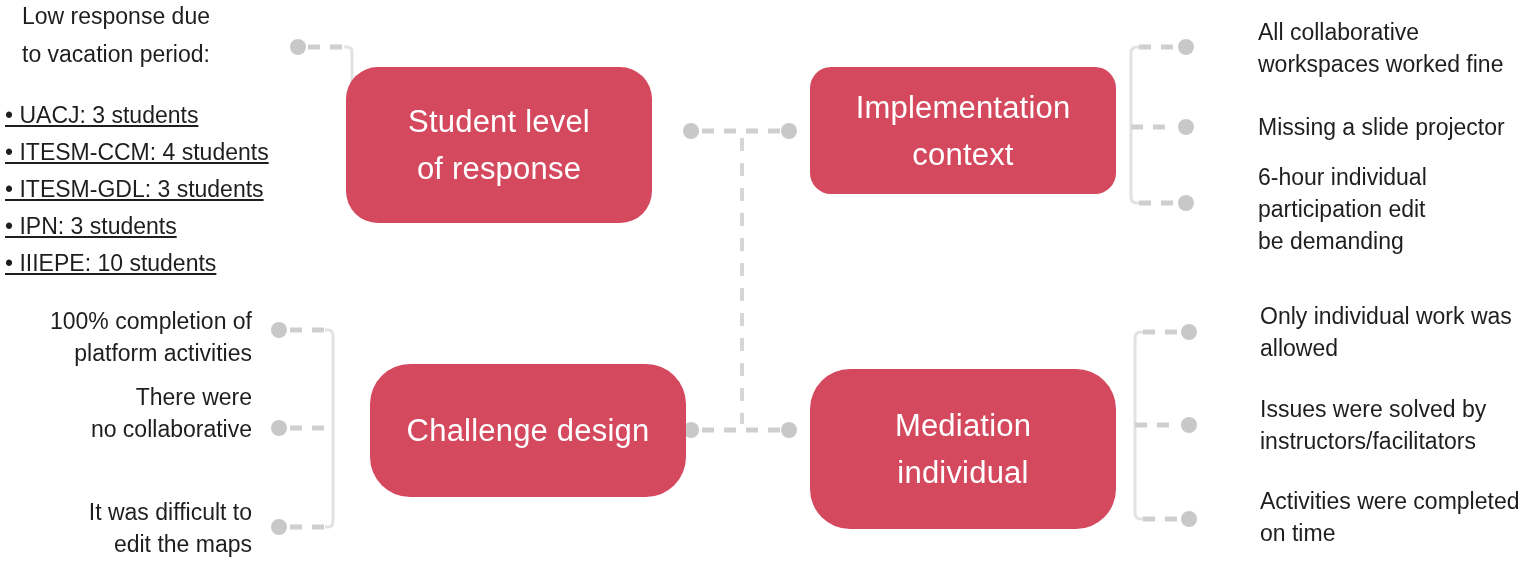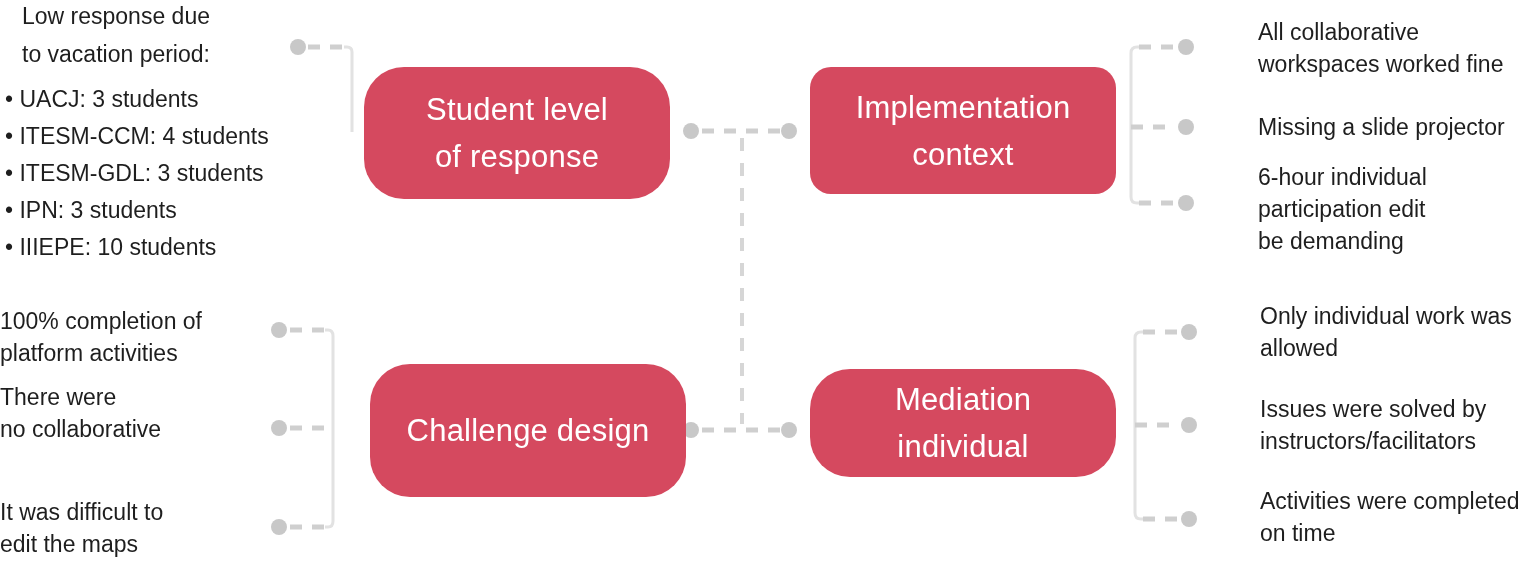--- a/index.html
+++ b/index.html
@@ -22,35 +22,35 @@
   .bracket{ stroke:var(--bracket-color); stroke-width:3; fill:none; }
   .dot    { fill:var(--dot-color); }
 
   .node {
     position:absolute; background:var(--accent); color:#ffffff;
     border-radius:40px; display:flex; flex-direction:column;
     align-items:center; justify-content:center; text-align:center;
     font-size:31px; line-height:47px; font-weight:500; letter-spacing:0.2px;
     white-space:nowrap;
   }
-  .node-tl { left:364px; top:67px;  width:306px; height:132px; }
+  .node-tl { left:346px; top:67px;  width:306px; height:156px;border-radius:32px; }
   .node-tr { left:810px; top:67px;  width:306px; height:127px;border-radius:21px; }
   .node-bl { left:370px; top:364px; width:316px; height:133px; }
-  .node-br { left:810px; top:369px; width:306px; height:108px; }
+  .node-br { left:810px; top:369px; width:306px; height:160px; }
 
   .annot {
     position:absolute; color:var(--text-color);
     font-size:23px; line-height:32px; white-space:nowrap;
   }
   .right-col { left:1214px;margin-left:44px; }
-  .left-col  { left:0; width:252px; text-align:left; }
+  .left-col  { left:0; width:252px; text-align:right; }
 
   .annot-tl { left:5px; top:-3px; font-size:23px; }
   .annot-tl .annot-heading { padding-left:17px; line-height:38px; }
-  .annot-tl .annot-bullets { margin-top:8px; line-height:37px; }
+  .annot-tl .annot-bullets { margin-top:24px; line-height:37px;text-decoration:underline; }
 </style>
 </head>
 <body>
 
 <div class="canvas" style="--accent: #d5495f; --dash-color: #cfcfcf; --dot-color: #c8c8c8; --bracket-color: #e2e2e2; --text-color: #1e1e1e;">
 
   <svg class="links" width="1535" height="566" viewBox="0 0 1535 566">
 
     <g>
       <line class="dash" x1="702" y1="131" x2="780" y2="131"></line>

